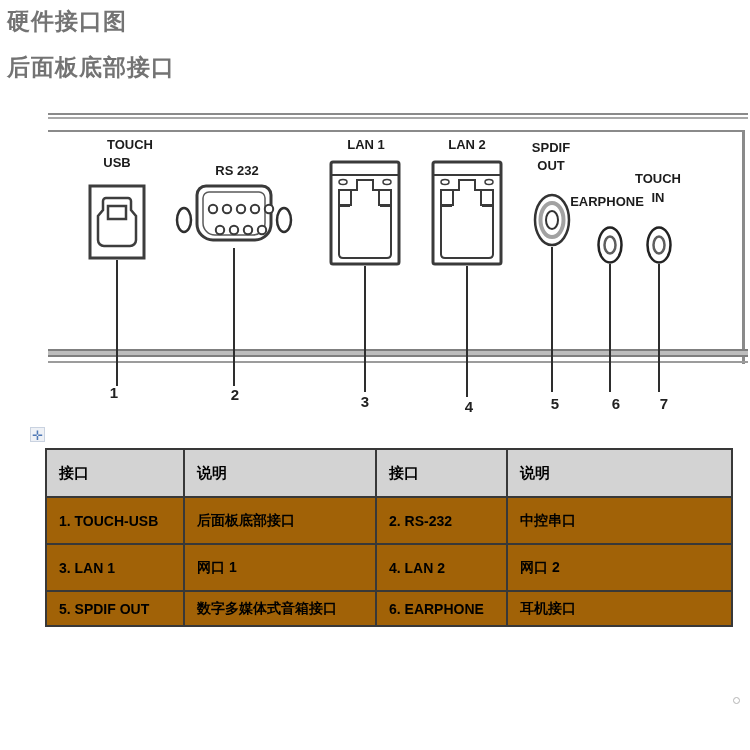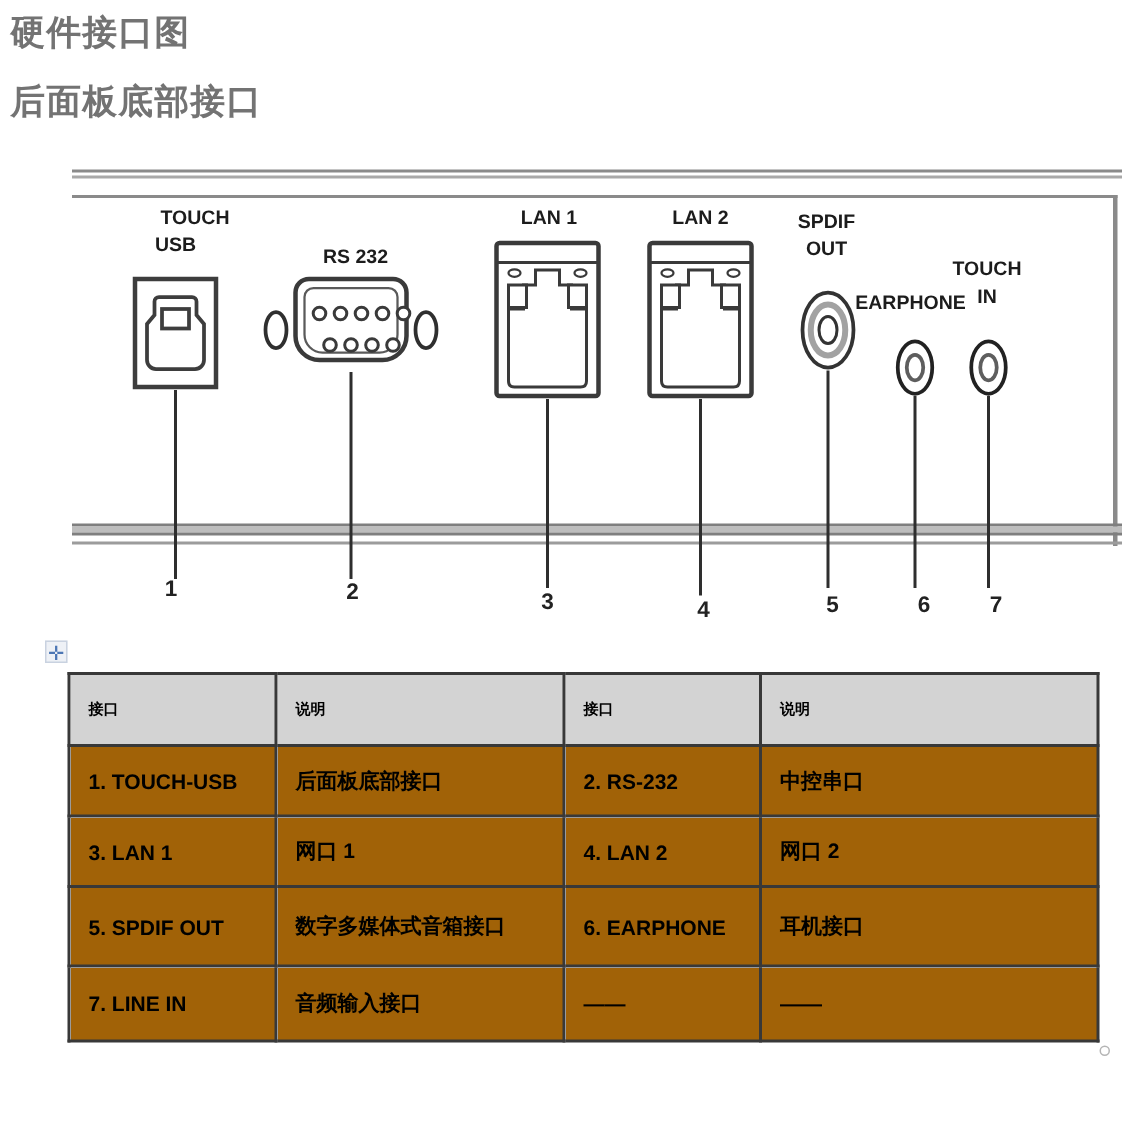--- a/index.html
+++ b/index.html
@@ -31,24 +31,24 @@
          transform:translateX(-50%); }
 
   svg { position:absolute; overflow:visible; }
 
   
   .iface-table { position:absolute; left:45px; top:448px; border-collapse:collapse;
                  table-layout:fixed; }
   .iface-table th, .iface-table td {
       border:2px solid #383838; text-align:left; padding:0 0 0 12px;
       font-weight:bold; vertical-align:middle; white-space:nowrap; overflow:hidden; }
-  .iface-table th { background:#d3d3d3; font-size:10px; height:48px; }
+  .iface-table th { background:#d3d3d3; font-size:15px; height:48px; }
   .iface-table td { font-size:14px; background:#a16207; }
   .c0 { width:138px; } .c1 { width:192px; } .c2 { width:131px; } .c3 { width:225px; }
-  .r0 td { height:47px; } .r1 td { height:47px; } .r2 td { height:53px; } .r3 td { height:50px; }
+  .r0 td { height:47px; } .r1 td { height:47px; } .r2 td { height:35px; } .r3 td { height:50px; }
 
   .move-handle { position:absolute; left:30px; top:427px; width:15px; height:15px;
                  font-size:13px; line-height:15px; text-align:center;
                  color:#4d77b5; background:#eef1f6; border:1px solid #c9d2e0; }
   .resize-handle { position:absolute; left:733px; top:697px; width:7px; height:7px;
                    border:1.5px solid #b5b5b5; border-radius:50%; background:#fff; }
 </style>
 </head>
 <body>
 
@@ -175,24 +175,18 @@
       <td>网口 1</td>
       <td>4.  LAN 2</td>
       <td>网口 2</td>
     </tr>
     <tr class="r2">
       <td>5. SPDIF OUT</td>
       <td>数字多媒体式音箱接口</td>
       <td>6. EARPHONE</td>
       <td>耳机接口</td>
     </tr>
-    <tr class="r3">
-      <td>7. LINE IN</td>
-      <td>音频输入接口</td>
-      <td>——</td>
-      <td>——</td>
-    </tr>
   </tbody>
     </table>
 
   <div class="resize-handle"></div>
 
 </div>
 
 </body></html>

